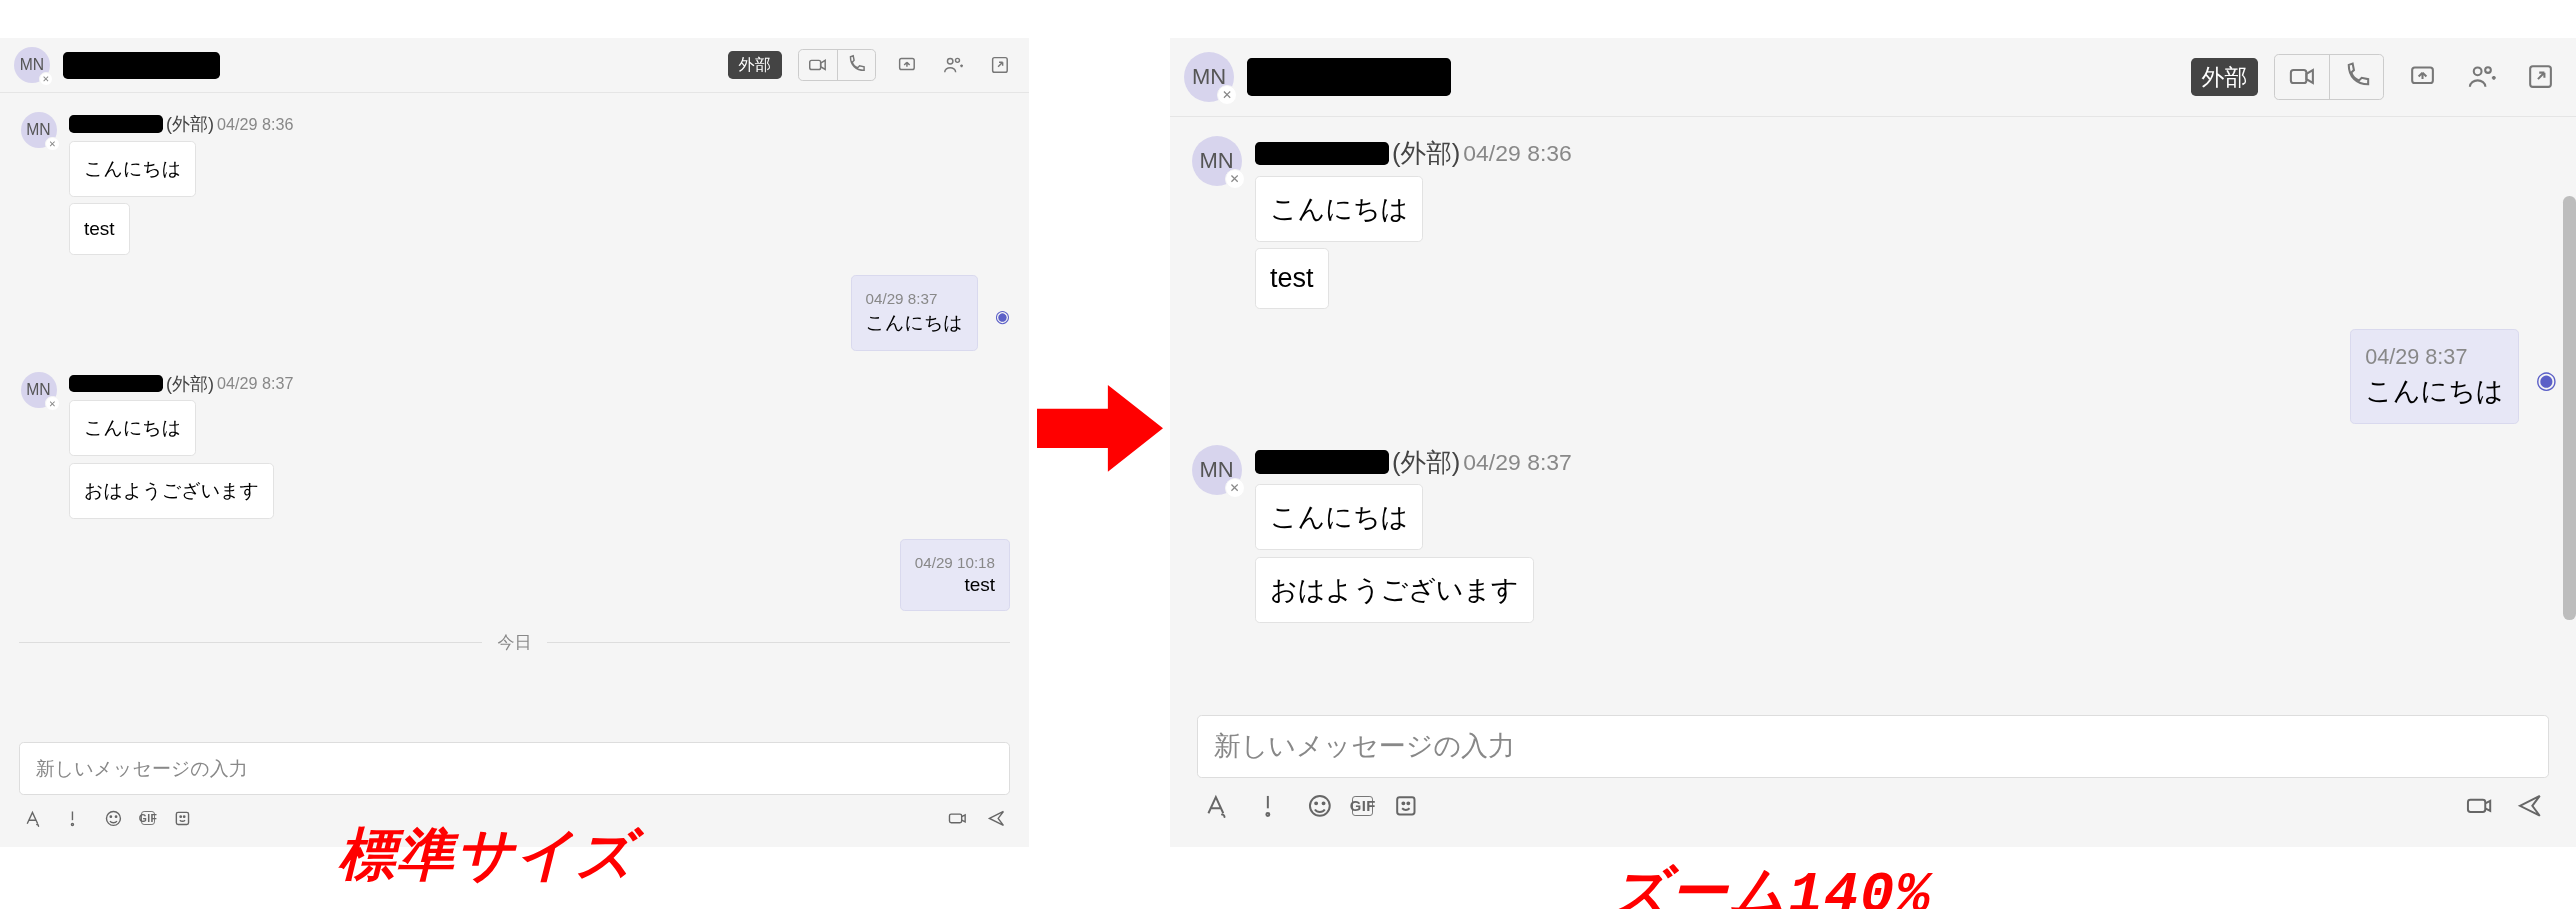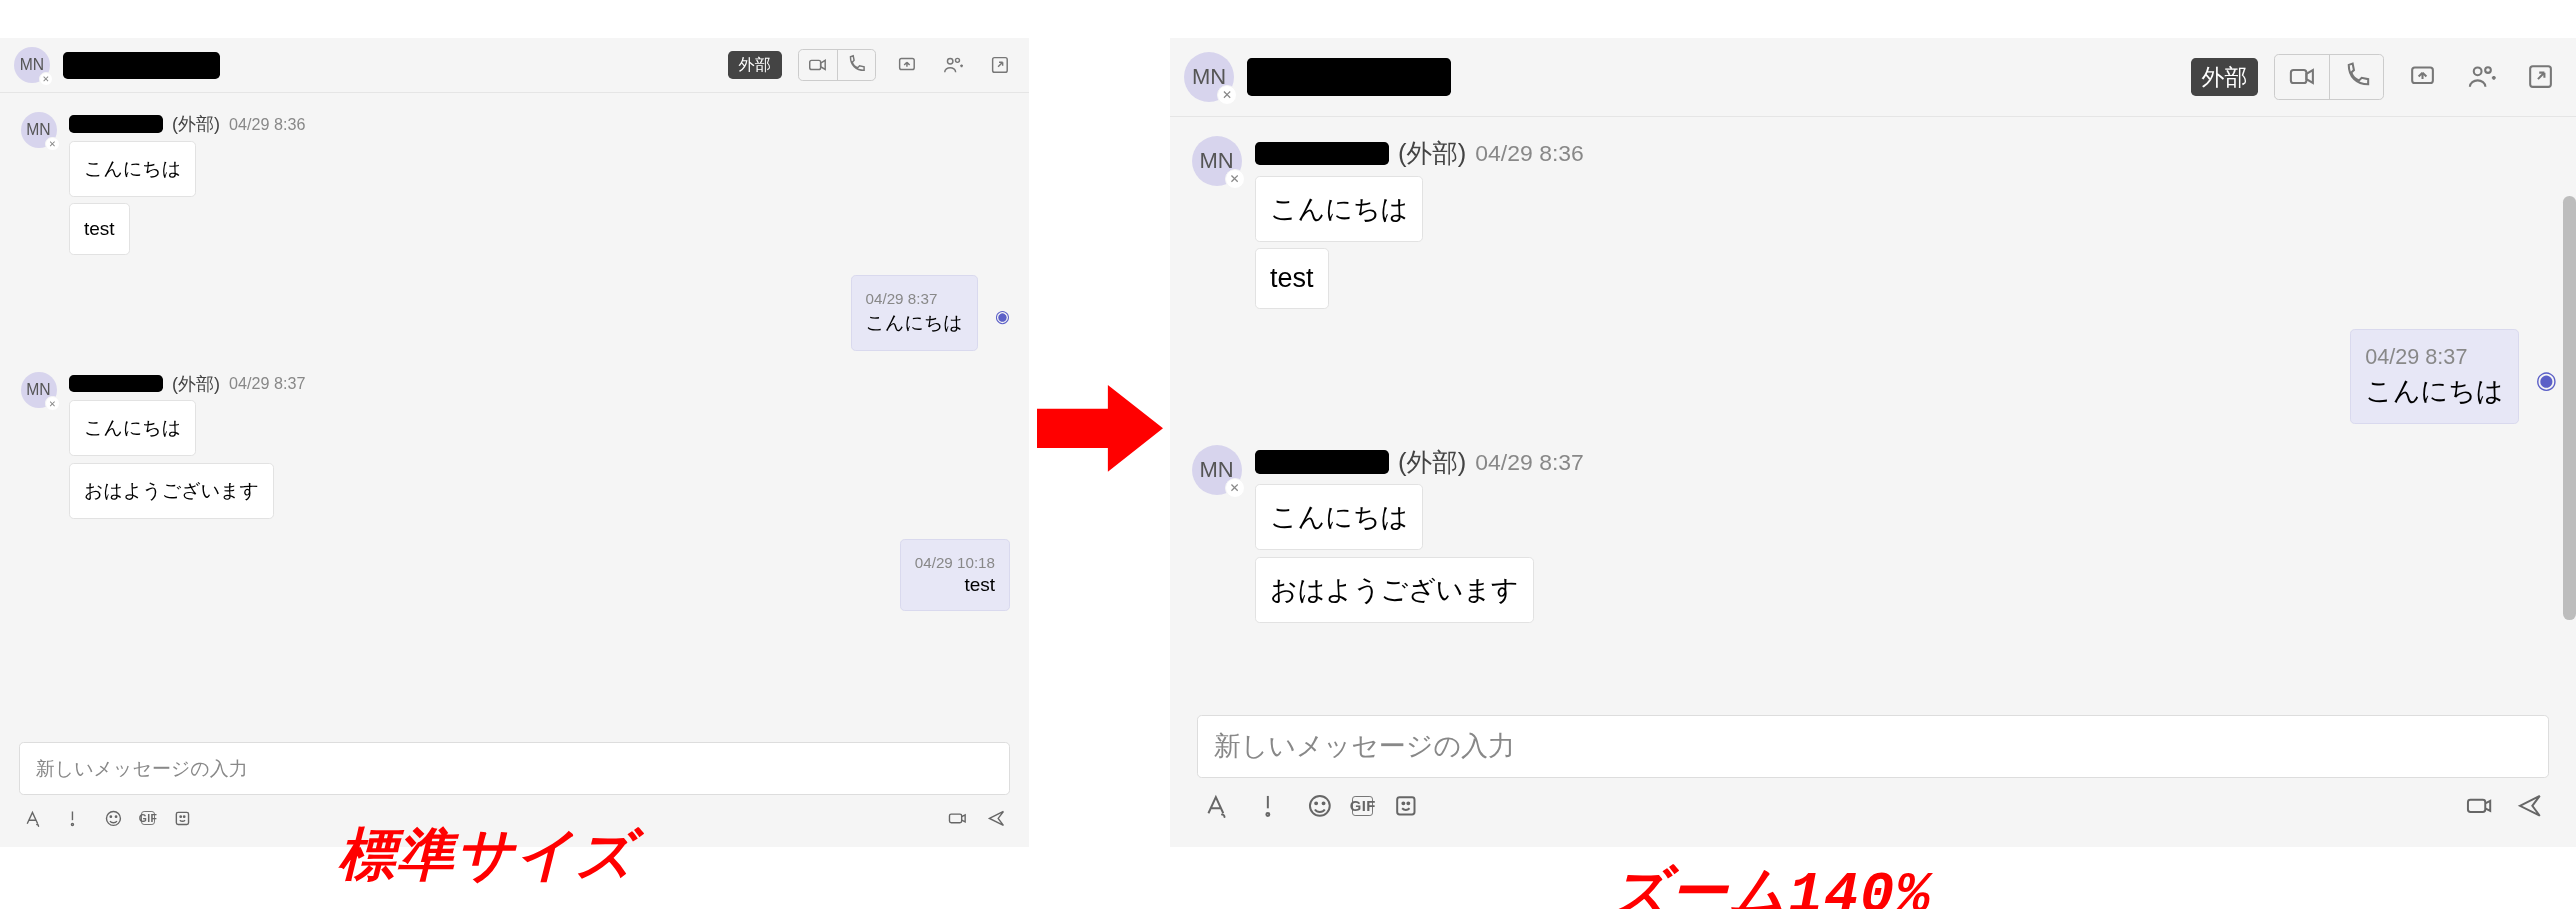--- a/index.html
+++ b/index.html
@@ -84,21 +84,21 @@
   .messages {
     flex: 1;
     overflow: hidden;
     padding: 19px 19px 7.9px 19px;
     position: relative;
   }
   .row { display: flex; gap: 11px; margin-bottom: 14px; align-items: flex-start; }
   .row.me { justify-content: flex-end; }
   .row .avatar-col { width: 39px; display: flex; justify-content: center; }
   .right .row .avatar-col { width: 55px; }
-  .name-line { display: flex; align-items: center; gap: 9px; margin-bottom: 4.7px; }
+  .name-line { display: flex; align-items: center; gap: 3px; margin-bottom: 4.7px; }
   .name-line .redact { width: 94px; height: 17.3px; }
   .right .name-line .redact { width: 134px; height: 23.6px; }
   .name-ext { color: #444; font-size: 0.95em; }
   .ts { color: #888; font-size: 0.85em; }
   .bubble {
     background: #fff; border: 0.8px solid #e2e2e2; border-radius: 4.7px;
     padding: 14px 14px; margin-bottom: 6.3px; display: inline-block;
     max-width: 408px;
   }
   .right .bubble { max-width: 565px; }
@@ -214,20 +214,21 @@
         </div>
         <div><div class="name-line">
             <div class="redact"></div>
             <span class="name-ext">(外部)</span>
             <span class="ts">04/29 8:37</span>
           </div><div class="bubble">こんにちは</div><br><div class="bubble">おはようございます</div><br></div>
       </div>
       <div class="row me">
         <div style="text-align: right;"><div class="bubble me"><span class="ts-inner">04/29 10:18</span>test</div></div>
       </div>
+      <div class="day-sep">今日</div>
     </div>
 
   <div class="composer-wrap">
     <div class="composer">新しいメッセージの入力</div>
     <div class="composer-tools">
       <span class="tool">
           <svg viewBox="0 0 24 24">
             <path d="M6 18L12 5l6 13M8 14h8"></path>
             <path d="M17 19c1 0 2 1 2 2" stroke-linecap="round"></path>
           </svg>

